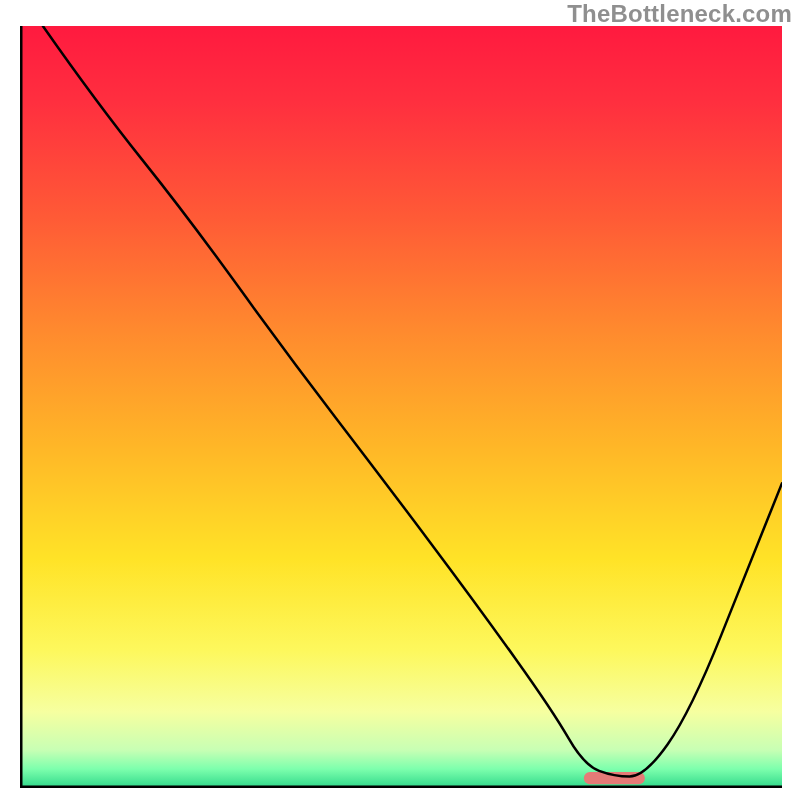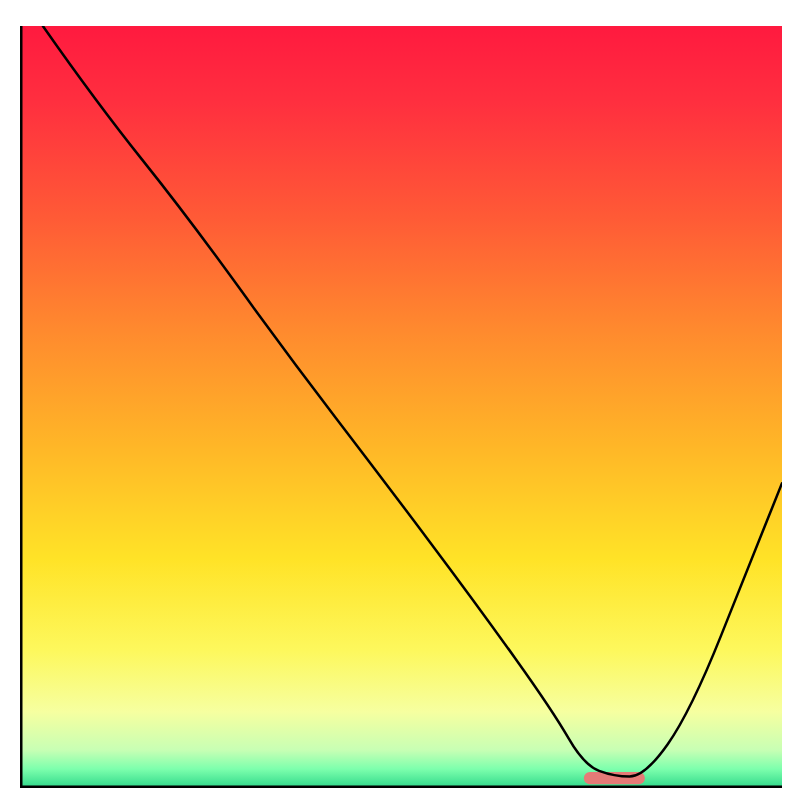--- a/index.html
+++ b/index.html
@@ -37,20 +37,21 @@
   svg {
     position: absolute;
     left: 0;
     top: 0;
   }
 </style>
 </head>
 <body>
 <div class="wrap">
 
+  <div class="watermark">TheBottleneck.com</div>
 
   <div class="plot-frame">
 
     <svg id="chart-svg" width="762" height="762" viewBox="0 0 762 762" preserveAspectRatio="none">
       <defs>
         <linearGradient id="bg-grad" x1="0" y1="0" x2="0" y2="1">
             <stop offset="0.00%" stop-color="#ff1a3f"></stop>
             <stop offset="10.00%" stop-color="#ff2f3f"></stop>
             <stop offset="25.00%" stop-color="#ff5a36"></stop>
             <stop offset="40.00%" stop-color="#ff8a2e"></stop>

